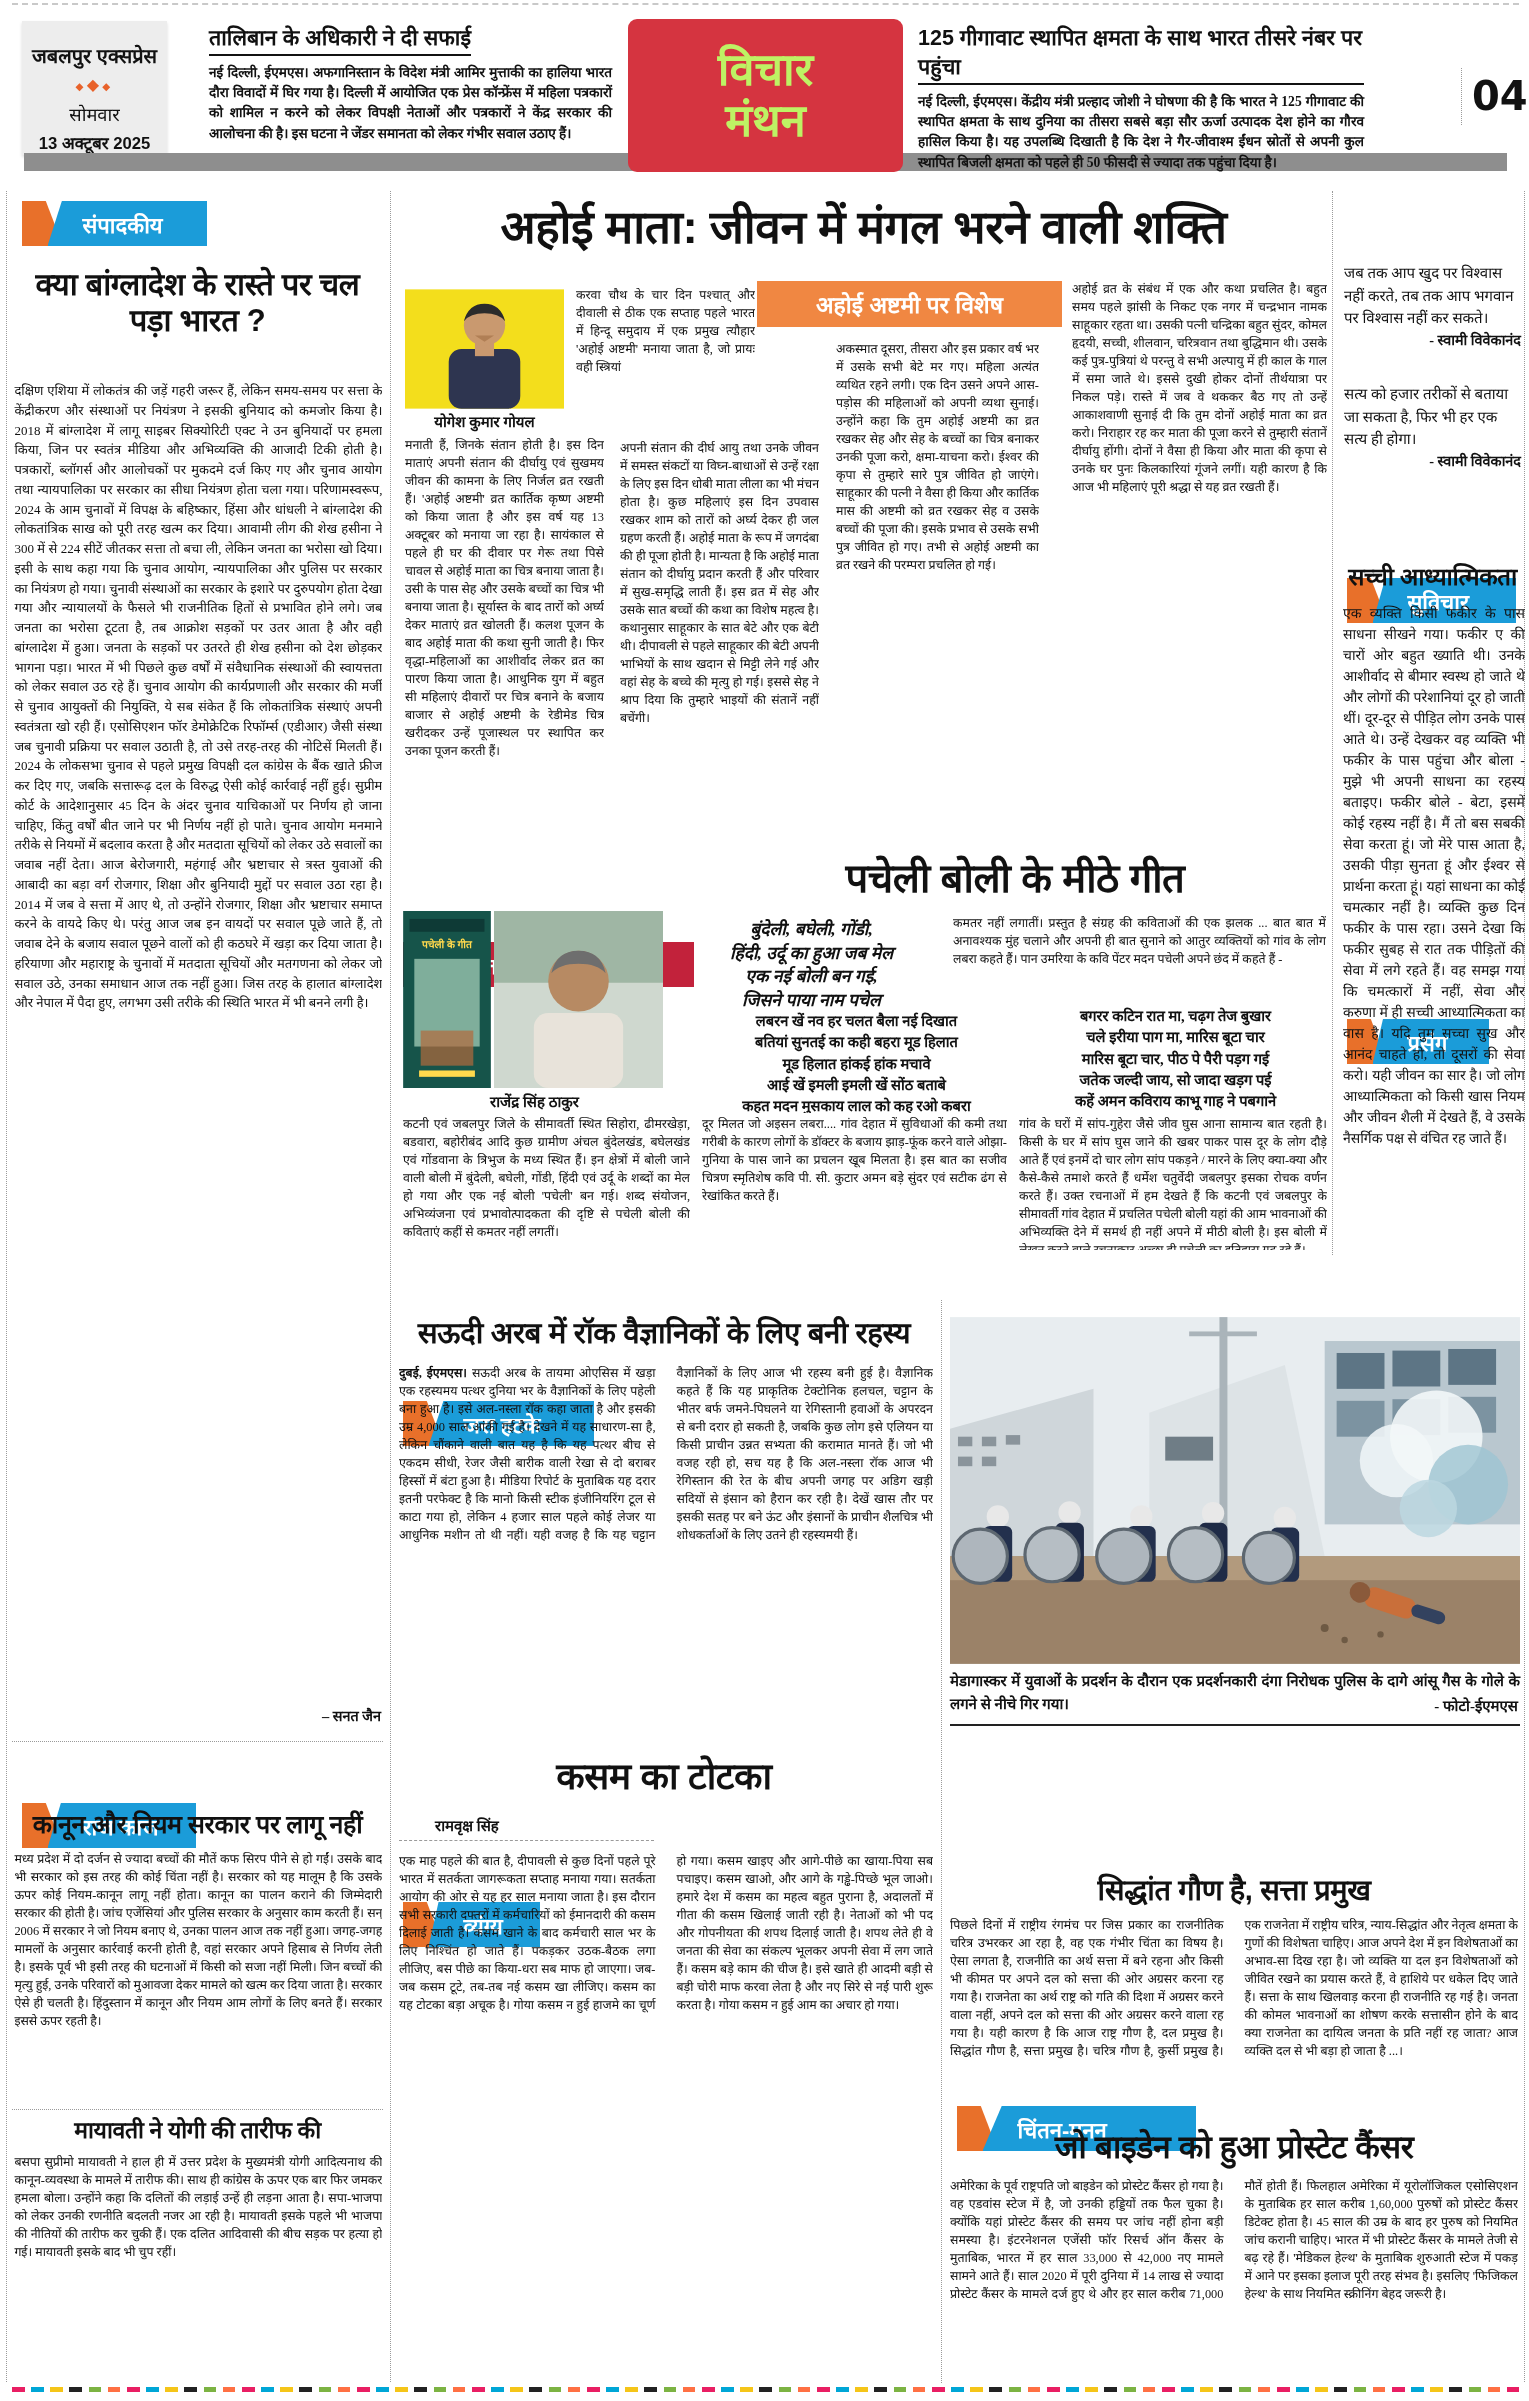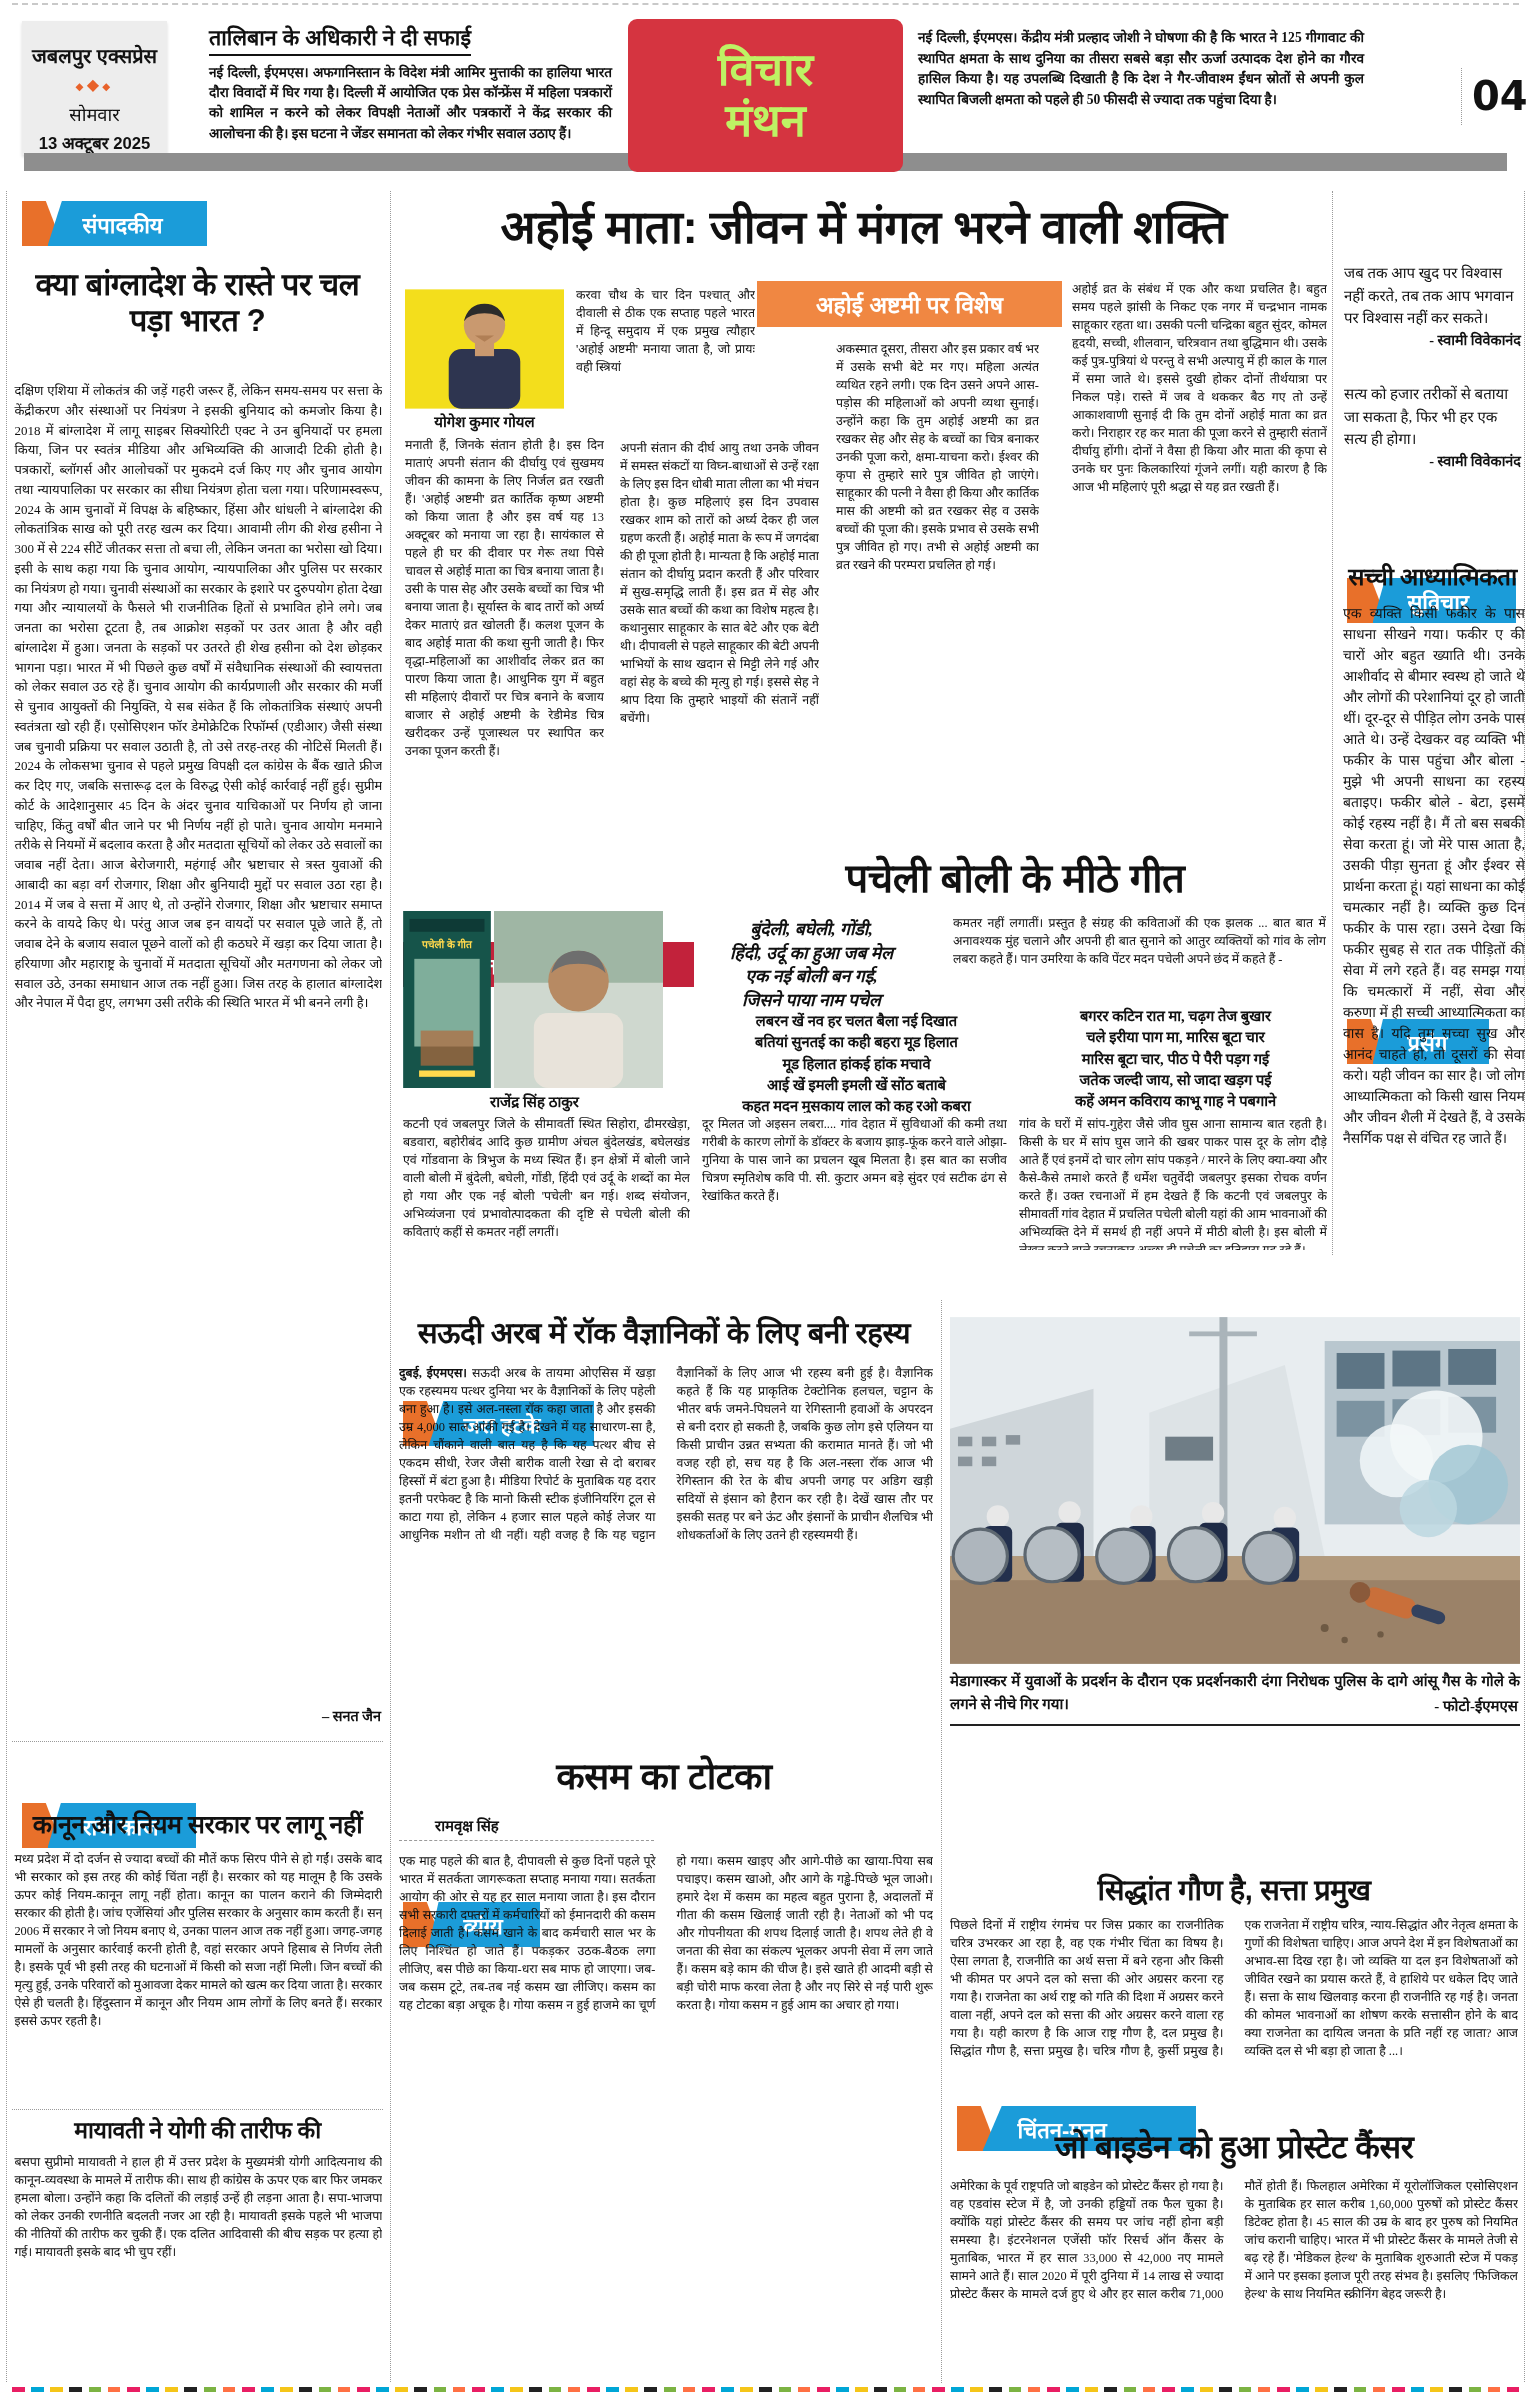--- a/index.html
+++ b/index.html
@@ -65,20 +65,21 @@
     <div class="brief-h">तालिबान के अधिकारी ने दी सफाई</div>
     <div class="brief-b just">नई दिल्ली, ईएमएस। अफगानिस्तान के विदेश मंत्री आमिर मुत्ताकी का हालिया भारत दौरा विवादों में घिर गया है। दिल्ली में आयोजित एक प्रेस कॉन्फ्रेंस में महिला पत्रकारों को शामिल न करने को लेकर विपक्षी नेताओं और पत्रकारों ने केंद्र सरकार की आलोचना की है। इस घटना ने जेंडर समानता को लेकर गंभीर सवाल उठाए हैं।</div>
   </div>
 
   <div class="abs logo-box" style="left:628px;top:19px;width:275px;height:153px;z-index:3;display:flex;flex-direction:column;justify-content:center;">
     <div>विचार</div>
     <div>मंथन</div>
   </div>
 
   <div class="abs" style="left:918px;top:22px;width:446px;">
+    <div class="brief-h">125 गीगावाट स्थापित क्षमता के साथ भारत तीसरे नंबर पर पहुंचा</div>
     <div class="brief-b just">नई दिल्ली, ईएमएस। केंद्रीय मंत्री प्रल्हाद जोशी ने घोषणा की है कि भारत ने 125 गीगावाट की स्थापित क्षमता के साथ दुनिया का तीसरा सबसे बड़ा सौर ऊर्जा उत्पादक देश होने का गौरव हासिल किया है। यह उपलब्धि दिखाती है कि देश ने गैर-जीवाश्म ईंधन स्रोतों से अपनी कुल स्थापित बिजली क्षमता को पहले ही 50 फीसदी से ज्यादा तक पहुंचा दिया है।</div>
   </div>
 
   <div class="abs dotv" style="left:1461px;top:68px;height:57px;"></div>
   <div class="abs pagenum" style="left:1472px;top:73px;">04</div>
 
   <div class="abs dotv" style="left:6.4px;top:191px;height:2191px;"></div>
   <div class="abs dotv" style="left:390px;top:191px;height:2191px;"></div>
   <div class="abs dotv" style="left:1332px;top:191px;height:1064px;"></div>
   <div class="abs dotv" style="left:941px;top:1300px;height:1083px;"></div>

